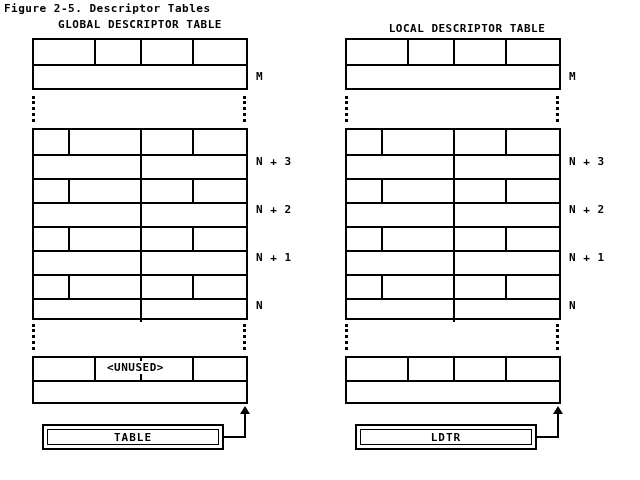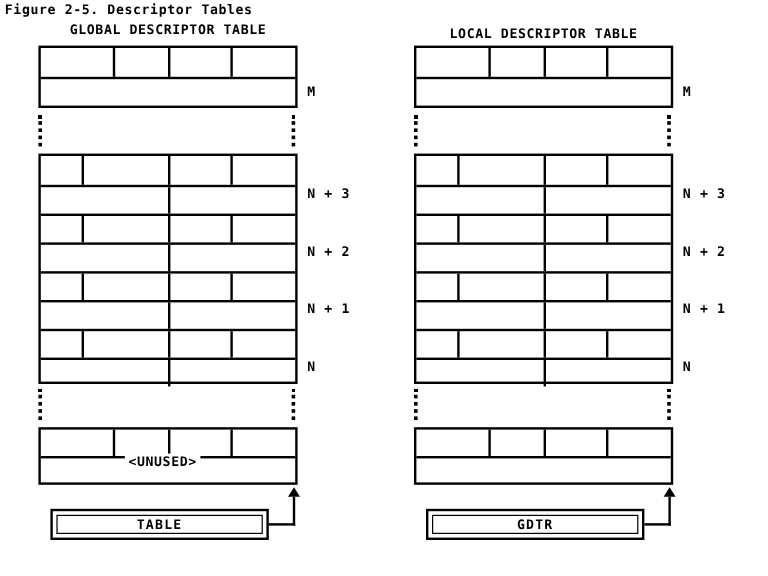--- a/index.html
+++ b/index.html
@@ -182,30 +182,30 @@
 
 <div class="block" style="left:32px; top:356px; width:216px; height:48px;">
   <div class="row" style="height:22px;">
     <div class="cellline" style="left:60px;"></div>
     <div class="cellline" style="left:106px;"></div>
     <div class="cellline" style="left:158px;"></div>
   </div>
   <div class="row" style="height:22px;">
   </div>
 </div>
-<div class="unused-label" style="left:104px; top:378px;">&lt;UNUSED&gt;</div>
+<div class="unused-label" style="left:104px; top:361px;">&lt;UNUSED&gt;</div>
 
 <div class="reg-outer" style="left:42px; top:424px; width:182px; height:26px;">
   <div class="reg-inner">TABLE</div>
 </div>
 <div class="conn conn-h" style="left:224px; top:436px; width:22px; height:0;"></div>
 <div class="conn conn-v" style="left:244px; top:414px; height:24px; width:0;"></div>
 <div class="arrowhead" style="left:240px; top:406px;"></div>
 
-<div class="table-title" style="left:345px; top:22px; width:216px;">LOCAL DESCRIPTOR TABLE</div>
+<div class="table-title" style="left:359px; top:22px; width:216px;">LOCAL DESCRIPTOR TABLE</div>
 
 <div class="block" style="left:345px; top:38px; width:216px; height:52px;">
   <div class="row" style="height:24px;">
     <div class="cellline" style="left:60px;"></div>
     <div class="cellline" style="left:106px;"></div>
     <div class="cellline" style="left:158px;"></div>
   </div>
   <div class="row" style="height:24px;">
   </div>
 </div>
@@ -260,17 +260,17 @@
   <div class="row" style="height:22px;">
     <div class="cellline" style="left:60px;"></div>
     <div class="cellline" style="left:106px;"></div>
     <div class="cellline" style="left:158px;"></div>
   </div>
   <div class="row" style="height:22px;">
   </div>
 </div>
 
 <div class="reg-outer" style="left:355px; top:424px; width:182px; height:26px;">
-  <div class="reg-inner">GDTR</div>
+  <div class="reg-inner">LDTR</div>
 </div>
 <div class="conn conn-h" style="left:537px; top:436px; width:22px; height:0;"></div>
 <div class="conn conn-v" style="left:557px; top:414px; height:24px; width:0;"></div>
 <div class="arrowhead" style="left:553px; top:406px;"></div>
 
 </body></html>

